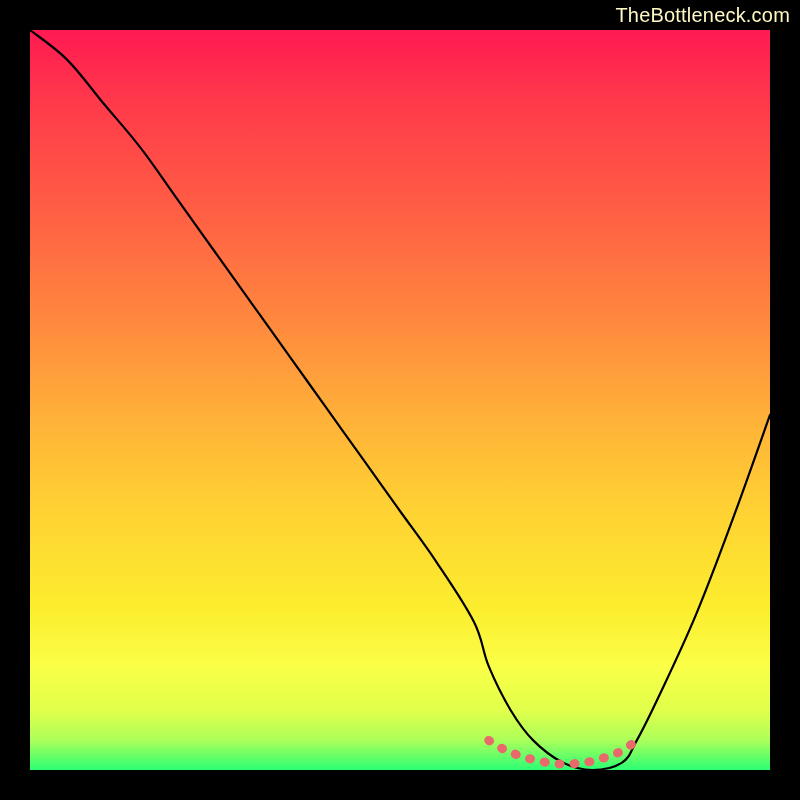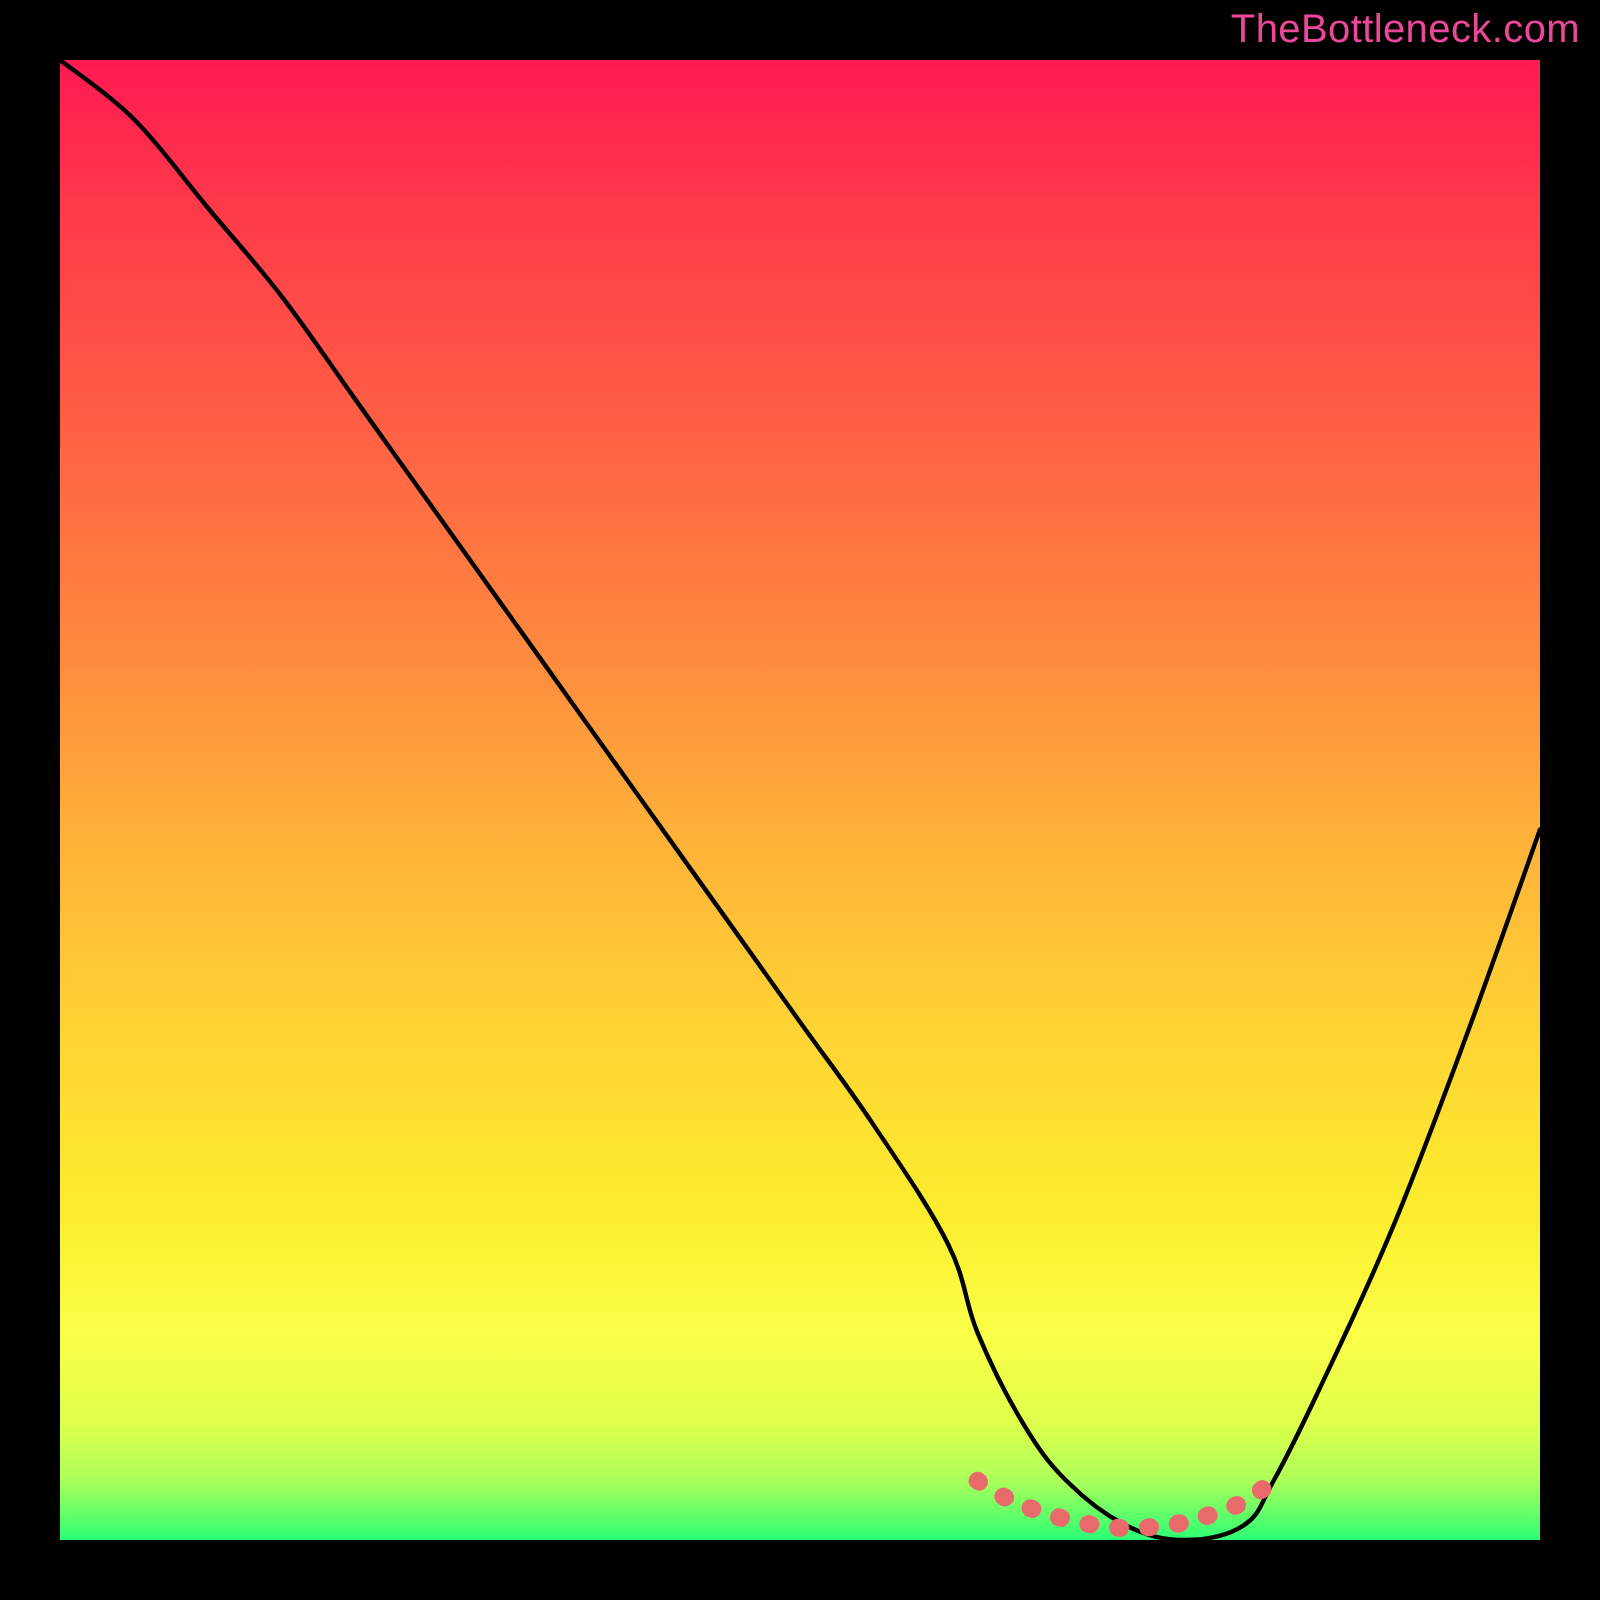--- a/index.html
+++ b/index.html
@@ -14,21 +14,21 @@
     position: relative;
     width: 800px;
     height: 800px;
   }
   .attribution {
     position: absolute;
     top: 4px;
     right: 10px;
     font-family: Arial, Helvetica, sans-serif;
     font-size: 20px;
-    color: #ec4899;
+    color: #fef9c3;
     font-weight: 500;
     letter-spacing: 0.2px;
   }
   .plot-area {
     position: absolute;
     left: 30px;
     top: 30px;
     width: 740px;
     height: 740px;
     background: linear-gradient(

